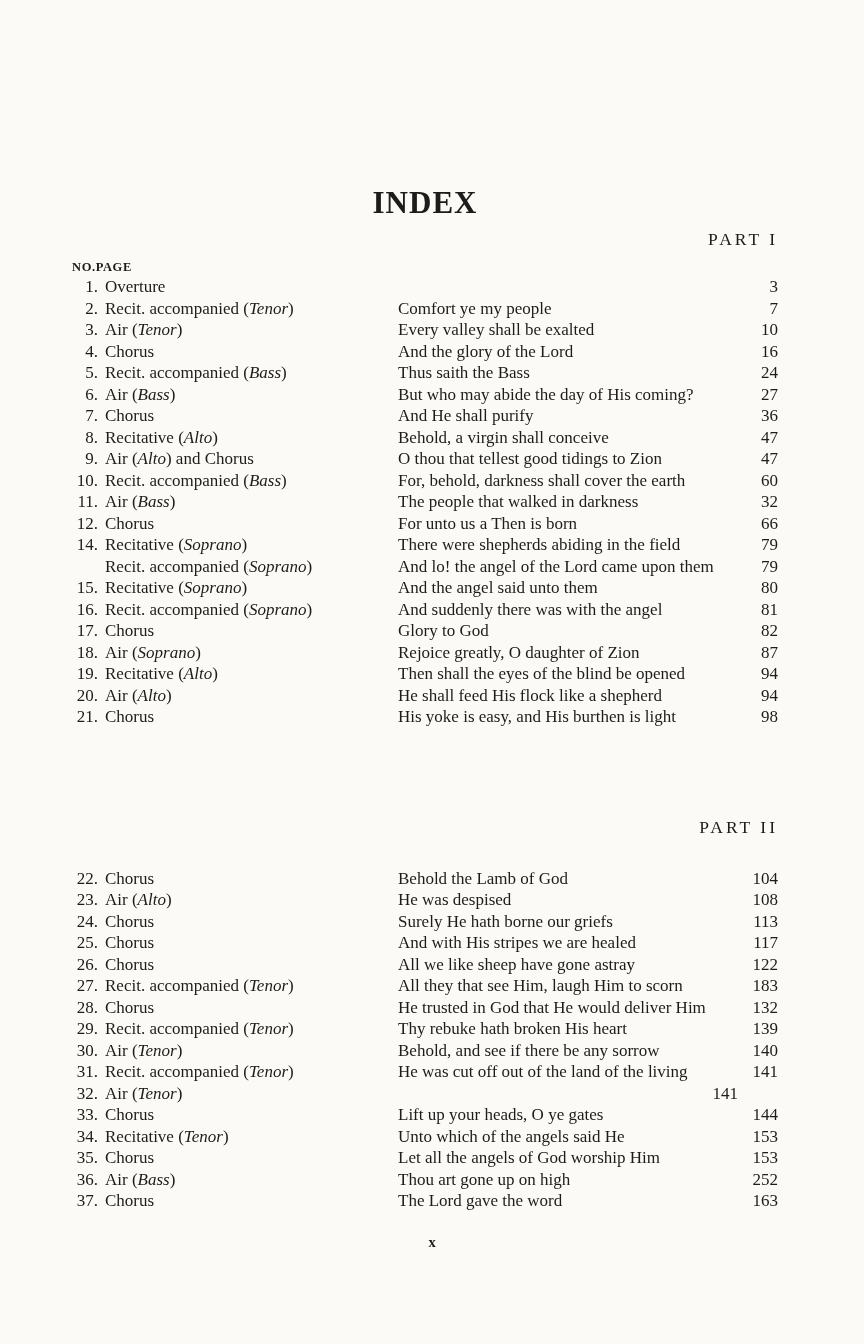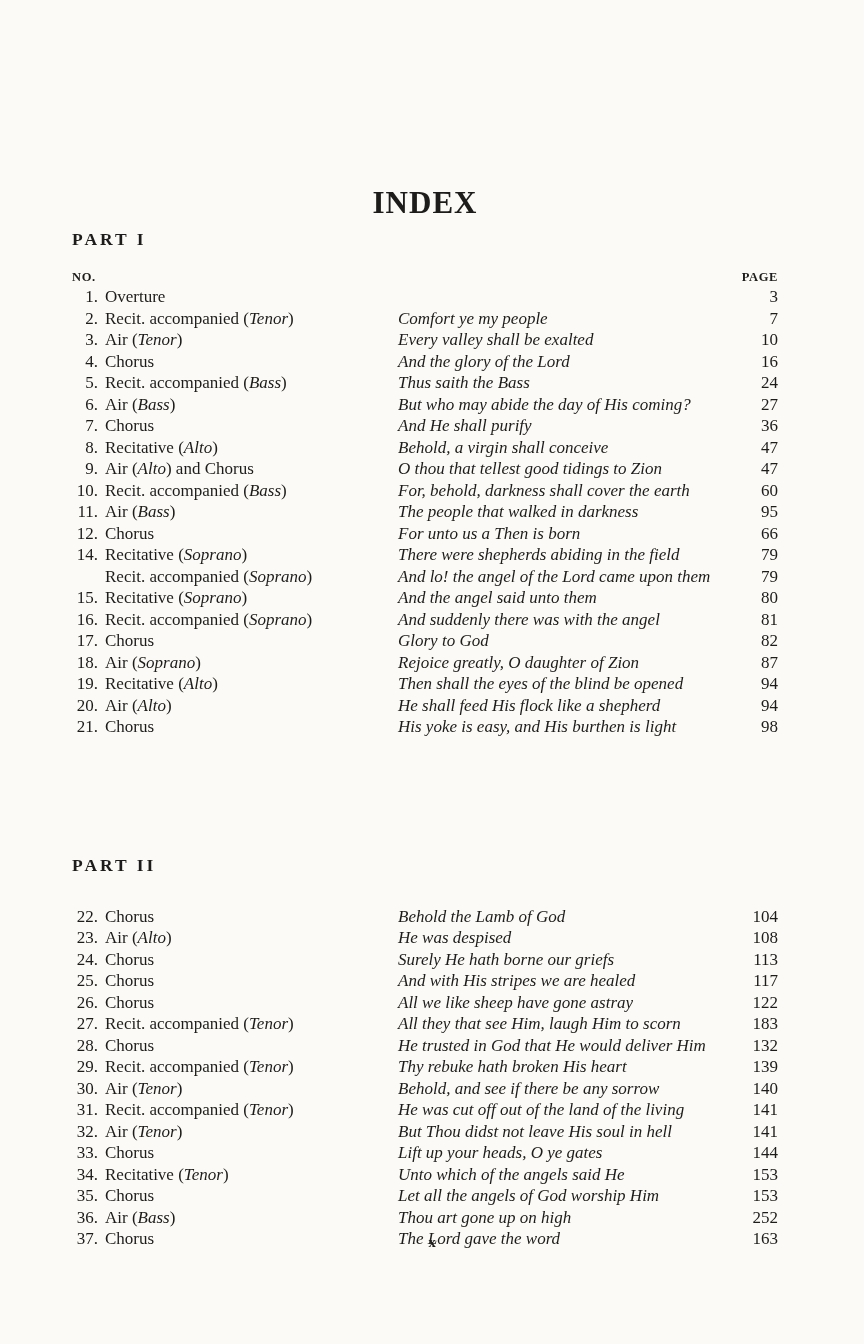--- a/index.html
+++ b/index.html
@@ -23,49 +23,48 @@
   .index-title {
     margin: 0;
     text-align: center;
     font-size: 31px;
     line-height: 33px;
     font-weight: bold;
     letter-spacing: 1px;
   }
   .part-heading {
     margin: 9px 0 0 0;
-    text-align: left;
+    text-align: right;
     font-size: 17.5px;
     line-height: 22px;
-    font-weight: bold;
+    font-weight: normal;
     letter-spacing: 3px;
   }
   .part-heading.part2 {
-    margin-top: 116px;
+    margin-top: 88px;
   }
   .col-headers {
     display: flex;
-    justify-content: space-between;
-    margin-top: 20px;
+    margin-top: 10px;
     font-size: 12.5px;
     line-height: 14px;
     font-weight: bold;
     letter-spacing: 0.6px;
   }
   .rows { margin-top: 2px; }
   .rows.part2 { margin-top: 30px; }
   .row {
     display: grid;
     grid-template-columns: 26px 300px 1fr 40px;
     font-size: 17px;
     line-height: 21.5px;
   }
   .row .no { text-align: right; white-space: nowrap; }
   .row .title { padding-left: 7px; white-space: nowrap; }
-  .row .first-line { font-style: italic; white-space: nowrap; }
+  .row .first-line { white-space: nowrap; }
   .row .page-num { text-align: right; }
   .footer-page-number {
     position: absolute;
     top: 1234px;
     left: 0;
     width: 100%;
     text-align: center;
     font-size: 14.5px;
     font-weight: bold;
   }
@@ -143,21 +142,21 @@
         <div class="row">
     <span class="no">10.</span>
     <span class="title"><span>Recit. accompanied (</span><i>Bass</i><span>)</span></span>
     <span class="first-line">For, behold, darkness shall cover the earth</span>
     <span class="page-num">60</span>
   </div>
         <div class="row">
     <span class="no">11.</span>
     <span class="title"><span>Air (</span><i>Bass</i><span>)</span></span>
     <span class="first-line">The people that walked in darkness</span>
-    <span class="page-num">95</span>
+    <span class="page-num">32</span>
   </div>
         <div class="row">
     <span class="no">12.</span>
     <span class="title"><span>Chorus</span></span>
     <span class="first-line">For unto us a Then is born</span>
     <span class="page-num">66</span>
   </div>
         <div class="row">
     <span class="no">14.</span>
     <span class="title"><span>Recitative (</span><i>Soprano</i><span>)</span></span>
@@ -273,21 +272,20 @@
   </div>
         <div class="row">
     <span class="no">31.</span>
     <span class="title"><span>Recit. accompanied (</span><i>Tenor</i><span>)</span></span>
     <span class="first-line">He was cut off out of the land of the living</span>
     <span class="page-num">141</span>
   </div>
         <div class="row">
     <span class="no">32.</span>
     <span class="title"><span>Air (</span><i>Tenor</i><span>)</span></span>
-    <span class="first-line">But Thou didst not leave His soul in hell</span>
     <span class="page-num">141</span>
   </div>
         <div class="row">
     <span class="no">33.</span>
     <span class="title"><span>Chorus</span></span>
     <span class="first-line">Lift up your heads, O ye gates</span>
     <span class="page-num">144</span>
   </div>
         <div class="row">
     <span class="no">34.</span>

